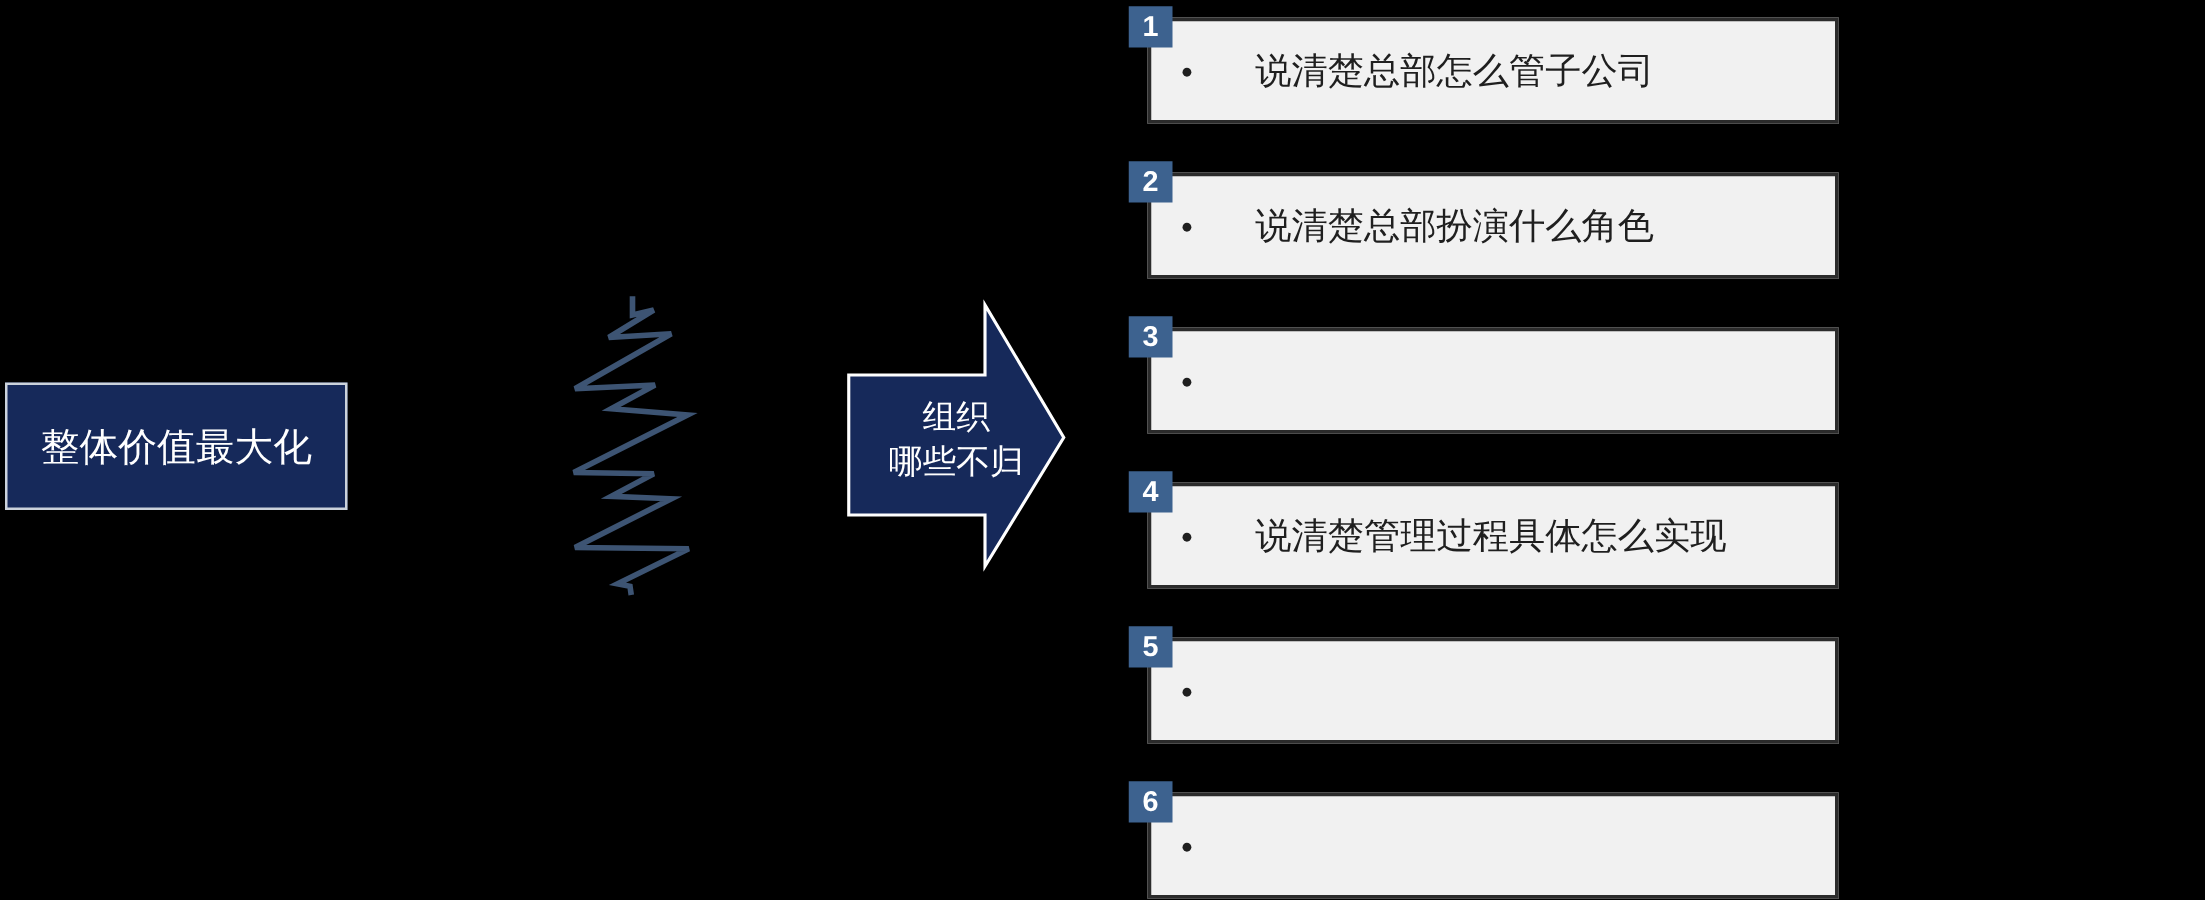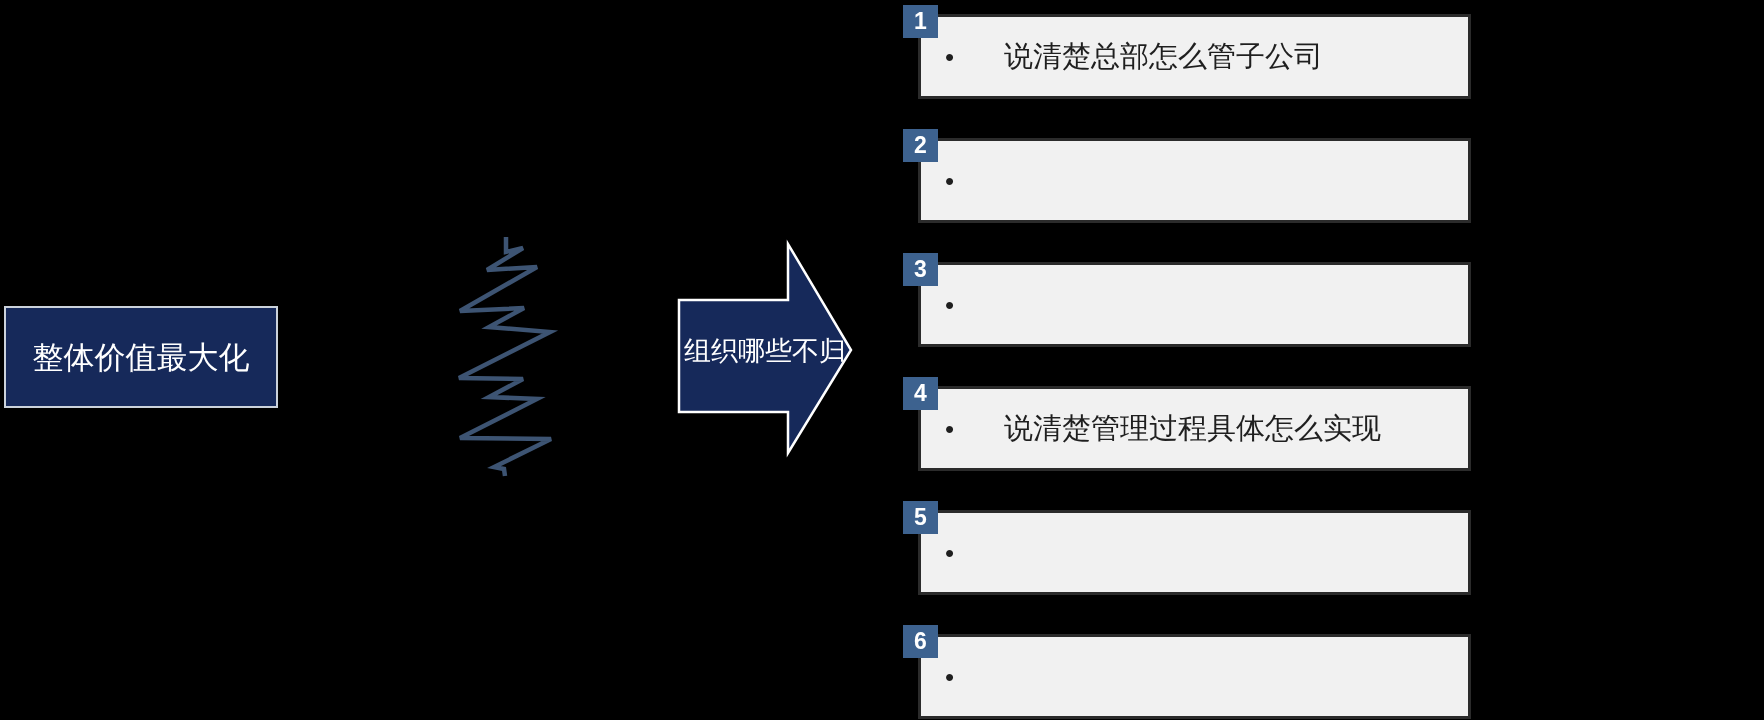--- a/index.html
+++ b/index.html
@@ -18,21 +18,21 @@
     color:#FFFFFF;font-size:31px;line-height:45px;font-weight:500;
     text-align:center;white-space:nowrap;
   }
 
   
   .shape-layer{position:absolute;left:0;top:0;width:1764px;height:720px;}
 
   
   .arrow-label{
     position:absolute;left:679px;top:315px;width:172px;height:72px;
-    display:flex;justify-content:center;align-items:center;
+    display:flex;flex-direction:column;justify-content:center;align-items:center;
     color:#FFFFFF;font-size:27px;line-height:36px;font-weight:500;
     text-align:center;white-space:nowrap;font-family:Liberation Serif, serif;
   }
 
   
   .item-box{
     position:absolute;left:918px;width:553px;height:85px;
     background:#F1F1F1;border:3px solid #2B2B2B;
     display:flex;align-items:center;
     color:#1F1F1F;font-size:29px;white-space:nowrap;
@@ -76,20 +76,21 @@
   <div class="item-box">
     <span class="item-bullet">•</span>
     <span class="item-text">说清楚总部怎么管子公司</span>
   </div>
 </div>
 
 <div class="item t1">
   <div class="item-badge">2</div>
   <div class="item-box">
     <span class="item-bullet">•</span>
+    <span class="item-text">说清楚总部扮演什么角色</span>
   </div>
 </div>
 
 <div class="item t2">
   <div class="item-badge">3</div>
   <div class="item-box">
     <span class="item-bullet">•</span>
   </div>
 </div>
 

